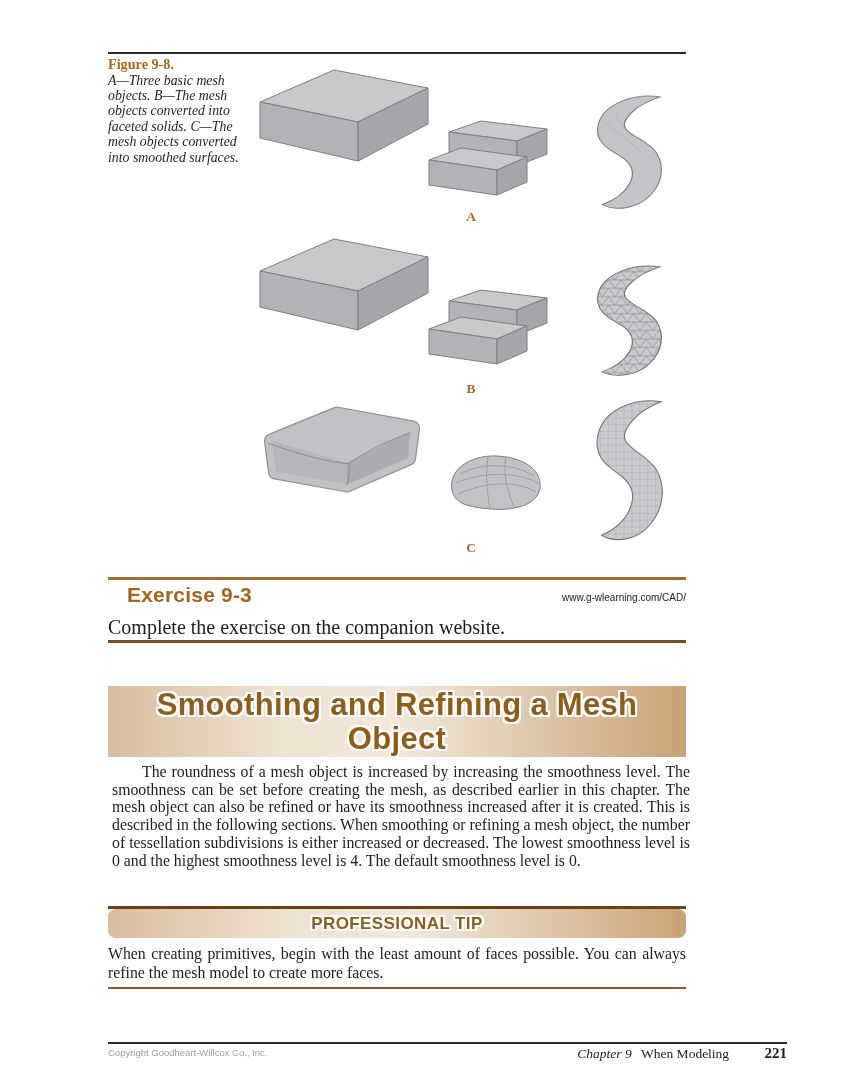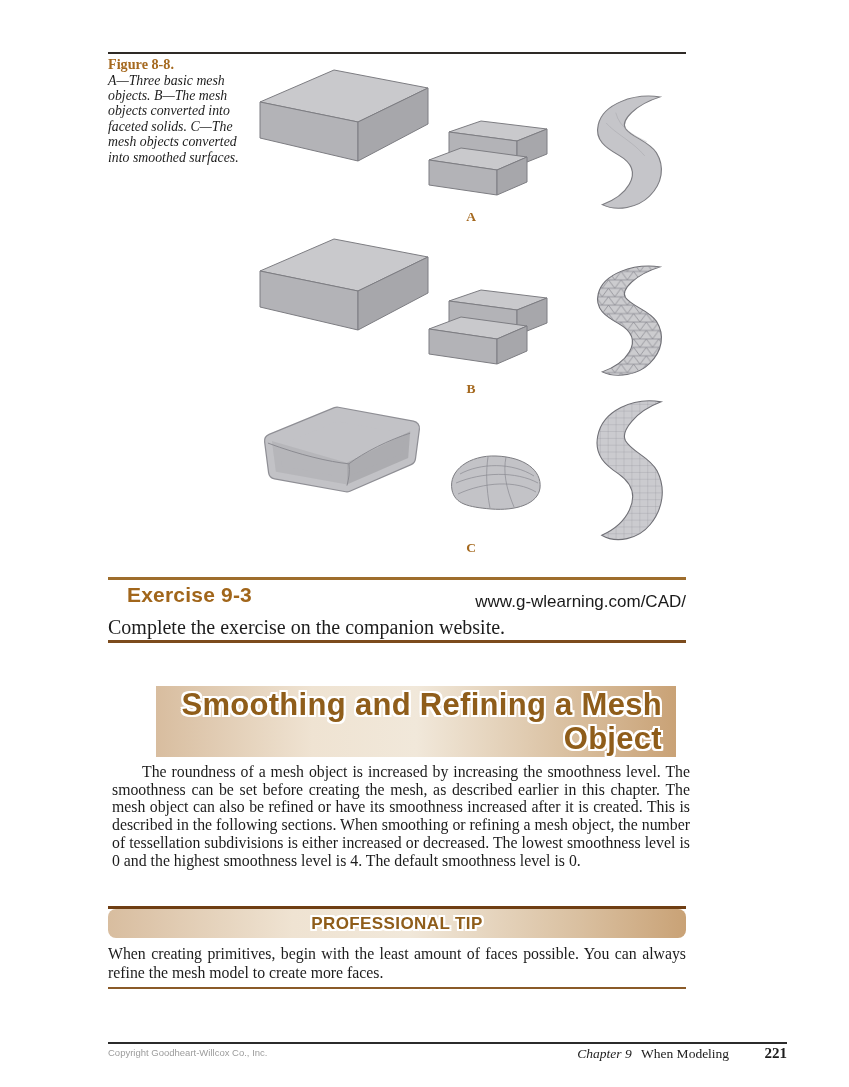--- a/index.html
+++ b/index.html
@@ -30,30 +30,30 @@
 
   
   .ex-rule-top { top:577px; height:3px; background:#9e6d2c; }
   .ex-title {
     left:108px; top:583px;
     font-family:"Liberation Sans", sans-serif; font-weight:bold;
     font-size:21px; color:#a1661b; letter-spacing:0.2px;margin-left:19px;
   }
   .ex-url {
     left:400px; top:592px; width:286px; text-align:right;
-    font-family:"Liberation Sans", sans-serif; font-size:17px; color:#1a1a1a;
+    font-family:"Liberation Sans", sans-serif; font-size:10px; color:#1a1a1a;
   }
   .ex-body { left:108px; top:616px; width:578px; font-size:20px; }
   .ex-rule-bottom { top:640px; height:3px; background:#7c4b1d; }
 
   
   .banner {
-    left:108px; top:686px; width:520px; height:71px;
+    left:108px; top:686px; width:578px; height:71px;
     background:linear-gradient(90deg,#d8bd9f 0%, #efe3d2 30%, #f1e8da 50%, #d9bf9f 80%, #c9a276 100%);
-    display:flex; align-items:center; justify-content:center; text-align:right;margin-left:48px;
+    display:flex; align-items:center; justify-content:center; text-align:center;
   }
   .outlined {
     color:#8f5d1a;
     text-shadow:
       -2px -2px 0 #fff, -2px 0 0 #fff, -2px 2px 0 #fff,
        0 -2px 0 #fff,  0 2px 0 #fff,
        2px -2px 0 #fff,  2px 0 0 #fff,  2px 2px 0 #fff;
   }
   .banner .banner-text {
     font-family:"Liberation Sans", sans-serif; font-weight:bold;
@@ -99,21 +99,21 @@
   .foot-right .pageno { font-weight:bold; font-size:15px; margin-left:32px; }
 </style>
 </head>
 <body>
 
 <div class="page">
 
   <div class="rule fig-top-rule"></div>
 
   <div class="abs fig-caption">
-    <div class="fig-label">Figure 8-8.</div>
+    <div class="fig-label">Figure 9-8.</div>
     <div class="fig-text">A—Three basic mesh objects. B—The mesh objects converted into faceted solids. C—The mesh objects converted into smoothed surfaces.</div>
   </div>
 
   <svg width="0" height="0" style="position:absolute">
     <defs>
       <pattern id="triMesh" width="13" height="11" patternUnits="userSpaceOnUse">
         <path d="M0,11 L6.5,0 L13,11 Z" fill="none" stroke="#84848b" stroke-width="0.8"></path>
         <path d="M0,0 L13,0" fill="none" stroke="#84848b" stroke-width="0.8"></path>
       </pattern>
       <pattern id="quadMesh" width="8" height="7" patternUnits="userSpaceOnUse">

